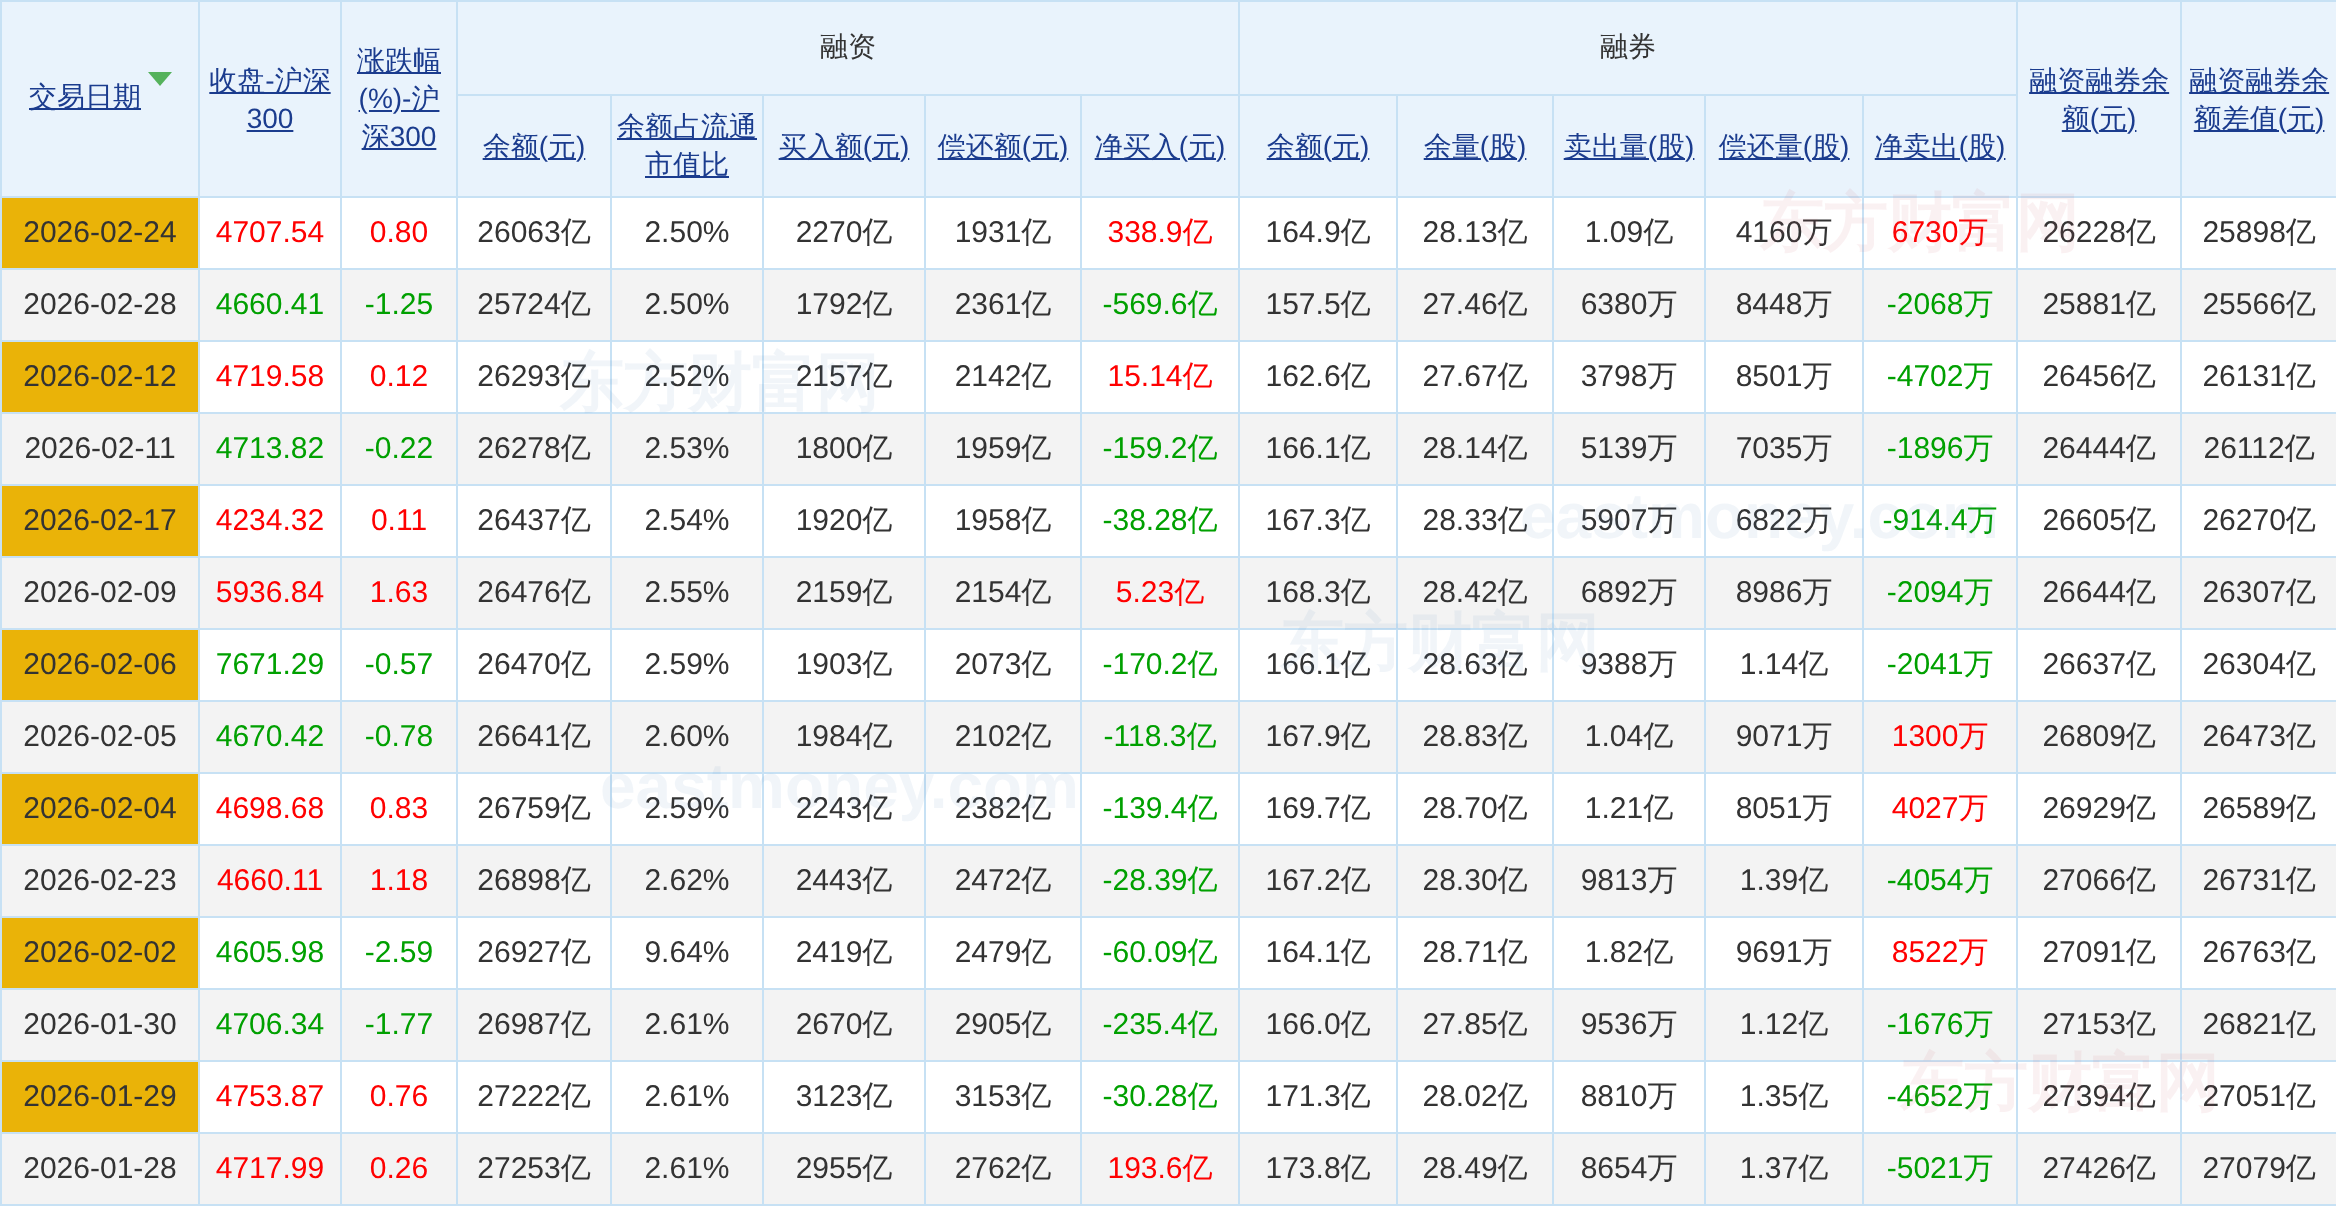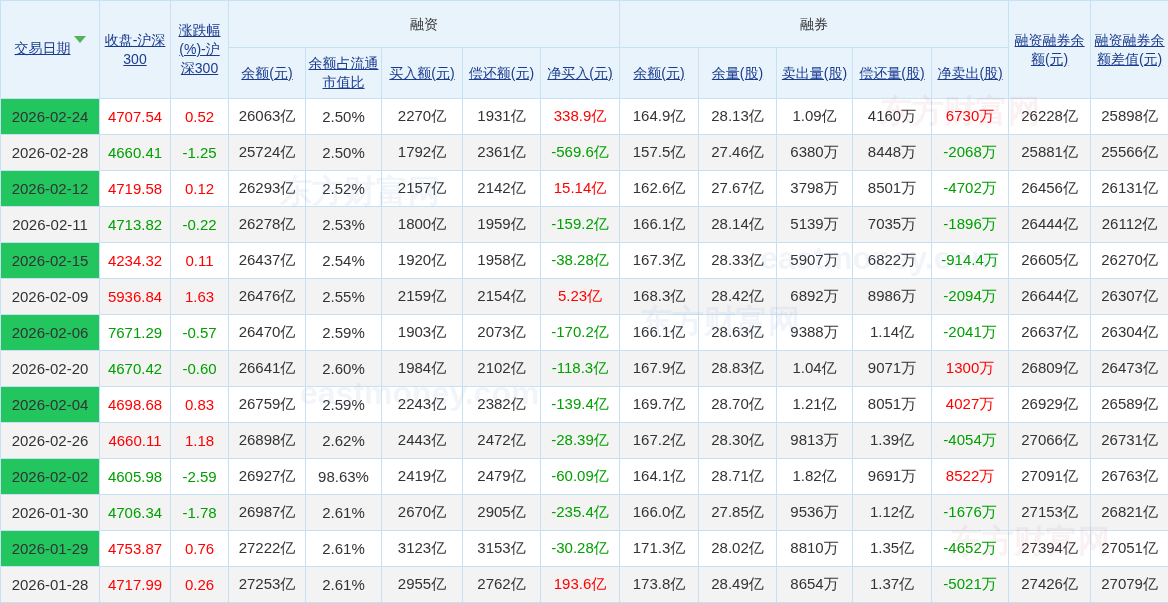--- a/index.html
+++ b/index.html
@@ -16,21 +16,21 @@
     background:#e9f3fc; font-weight:normal; font-size:14px; color:#333;
     line-height:19px; word-break:break-all;
   }
   tr.h1 th.group { height:46px; font-size:14px;font-family:Liberation Serif, serif; }
   tr.h2 th { height:50px; }
   .hlink { color:#1b3c8e; text-decoration:underline; cursor:pointer; }
   tbody td {
     height:35px; font-size:15px; color:#333; background:#fff; white-space:nowrap;
   }
   tbody tr:nth-child(even) td { background:#f3f3f3; }
-  tbody td.c-date { background:#22c55e; color:#333; }
+  tbody td.c-date { background:#eab308; color:#333; }
   .up   { color:var(--up,#ff0000); }
   .down { color:var(--down,#00a000); }
   .sort-arrow { display:inline-block; margin-left:3px; vertical-align:-3px; }
   .sort-arrow .stem { width:5px; height:5px; background:#55b25c; margin:0 auto; }
   .sort-arrow .tri  { width:0; height:0; border-left:6px solid transparent;
                       border-right:6px solid transparent; border-top:7px solid #55b25c; }
   #wm-layer { position:absolute; left:0; top:0; width:1168px; height:603px;
               pointer-events:none; z-index:5; }
   .wm { position:absolute; font-size:32px; opacity:0.08; white-space:nowrap;
         font-weight:bold; }
@@ -86,21 +86,21 @@
       <th><span class="hlink">余量(股)</span></th>
       <th><span class="hlink">卖出量(股)</span></th>
       <th><span class="hlink">偿还量(股)</span></th>
       <th><span class="hlink">净卖出(股)</span></th>
     </tr>
   </thead>
   <tbody>
       <tr>
     <td class="c-date">2026-02-24</td>
     <td class="up">4707.54</td>
-    <td class="up">0.52</td>
+    <td class="up">0.80</td>
     <td>26063亿</td>
     <td>2.50%</td>
     <td>2270亿</td>
     <td>1931亿</td>
     <td class="up">338.9亿</td>
     <td>164.9亿</td>
     <td>28.13亿</td>
     <td>1.09亿</td>
     <td>4160万</td>
     <td class="up">6730万</td>
@@ -152,21 +152,21 @@
     <td class="down">-159.2亿</td>
     <td>166.1亿</td>
     <td>28.14亿</td>
     <td>5139万</td>
     <td>7035万</td>
     <td class="down">-1896万</td>
     <td>26444亿</td>
     <td>26112亿</td>
   </tr>
       <tr>
-    <td class="c-date">2026-02-15</td>
+    <td class="c-date">2026-02-17</td>
     <td class="up">4234.32</td>
     <td class="up">0.11</td>
     <td>26437亿</td>
     <td>2.54%</td>
     <td>1920亿</td>
     <td>1958亿</td>
     <td class="down">-38.28亿</td>
     <td>167.3亿</td>
     <td>28.33亿</td>
     <td>5907万</td>
@@ -203,23 +203,23 @@
     <td class="down">-170.2亿</td>
     <td>166.1亿</td>
     <td>28.63亿</td>
     <td>9388万</td>
     <td>1.14亿</td>
     <td class="down">-2041万</td>
     <td>26637亿</td>
     <td>26304亿</td>
   </tr>
       <tr>
-    <td class="c-date">2026-02-20</td>
+    <td class="c-date">2026-02-05</td>
     <td class="down">4670.42</td>
-    <td class="down">-0.60</td>
+    <td class="down">-0.78</td>
     <td>26641亿</td>
     <td>2.60%</td>
     <td>1984亿</td>
     <td>2102亿</td>
     <td class="down">-118.3亿</td>
     <td>167.9亿</td>
     <td>28.83亿</td>
     <td>1.04亿</td>
     <td>9071万</td>
     <td class="up">1300万</td>
@@ -237,57 +237,57 @@
     <td class="down">-139.4亿</td>
     <td>169.7亿</td>
     <td>28.70亿</td>
     <td>1.21亿</td>
     <td>8051万</td>
     <td class="up">4027万</td>
     <td>26929亿</td>
     <td>26589亿</td>
   </tr>
       <tr>
-    <td class="c-date">2026-02-26</td>
+    <td class="c-date">2026-02-23</td>
     <td class="up">4660.11</td>
     <td class="up">1.18</td>
     <td>26898亿</td>
     <td>2.62%</td>
     <td>2443亿</td>
     <td>2472亿</td>
     <td class="down">-28.39亿</td>
     <td>167.2亿</td>
     <td>28.30亿</td>
     <td>9813万</td>
     <td>1.39亿</td>
     <td class="down">-4054万</td>
     <td>27066亿</td>
     <td>26731亿</td>
   </tr>
       <tr>
     <td class="c-date">2026-02-02</td>
     <td class="down">4605.98</td>
     <td class="down">-2.59</td>
     <td>26927亿</td>
-    <td>98.63%</td>
+    <td>9.64%</td>
     <td>2419亿</td>
     <td>2479亿</td>
     <td class="down">-60.09亿</td>
     <td>164.1亿</td>
     <td>28.71亿</td>
     <td>1.82亿</td>
     <td>9691万</td>
     <td class="up">8522万</td>
     <td>27091亿</td>
     <td>26763亿</td>
   </tr>
       <tr>
     <td class="c-date">2026-01-30</td>
     <td class="down">4706.34</td>
-    <td class="down">-1.78</td>
+    <td class="down">-1.77</td>
     <td>26987亿</td>
     <td>2.61%</td>
     <td>2670亿</td>
     <td>2905亿</td>
     <td class="down">-235.4亿</td>
     <td>166.0亿</td>
     <td>27.85亿</td>
     <td>9536万</td>
     <td>1.12亿</td>
     <td class="down">-1676万</td>

